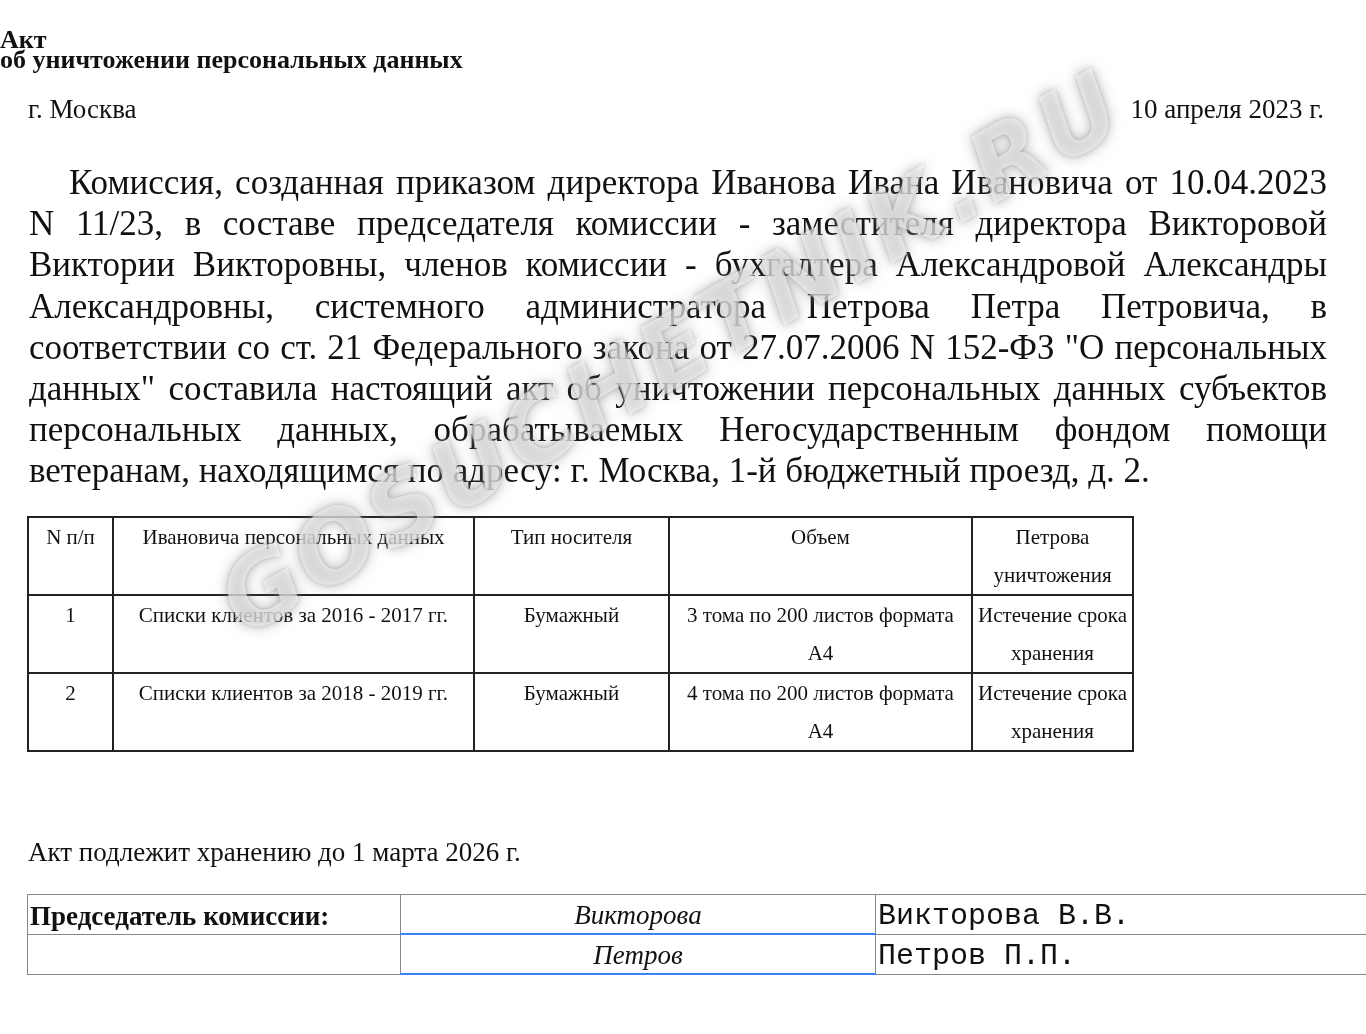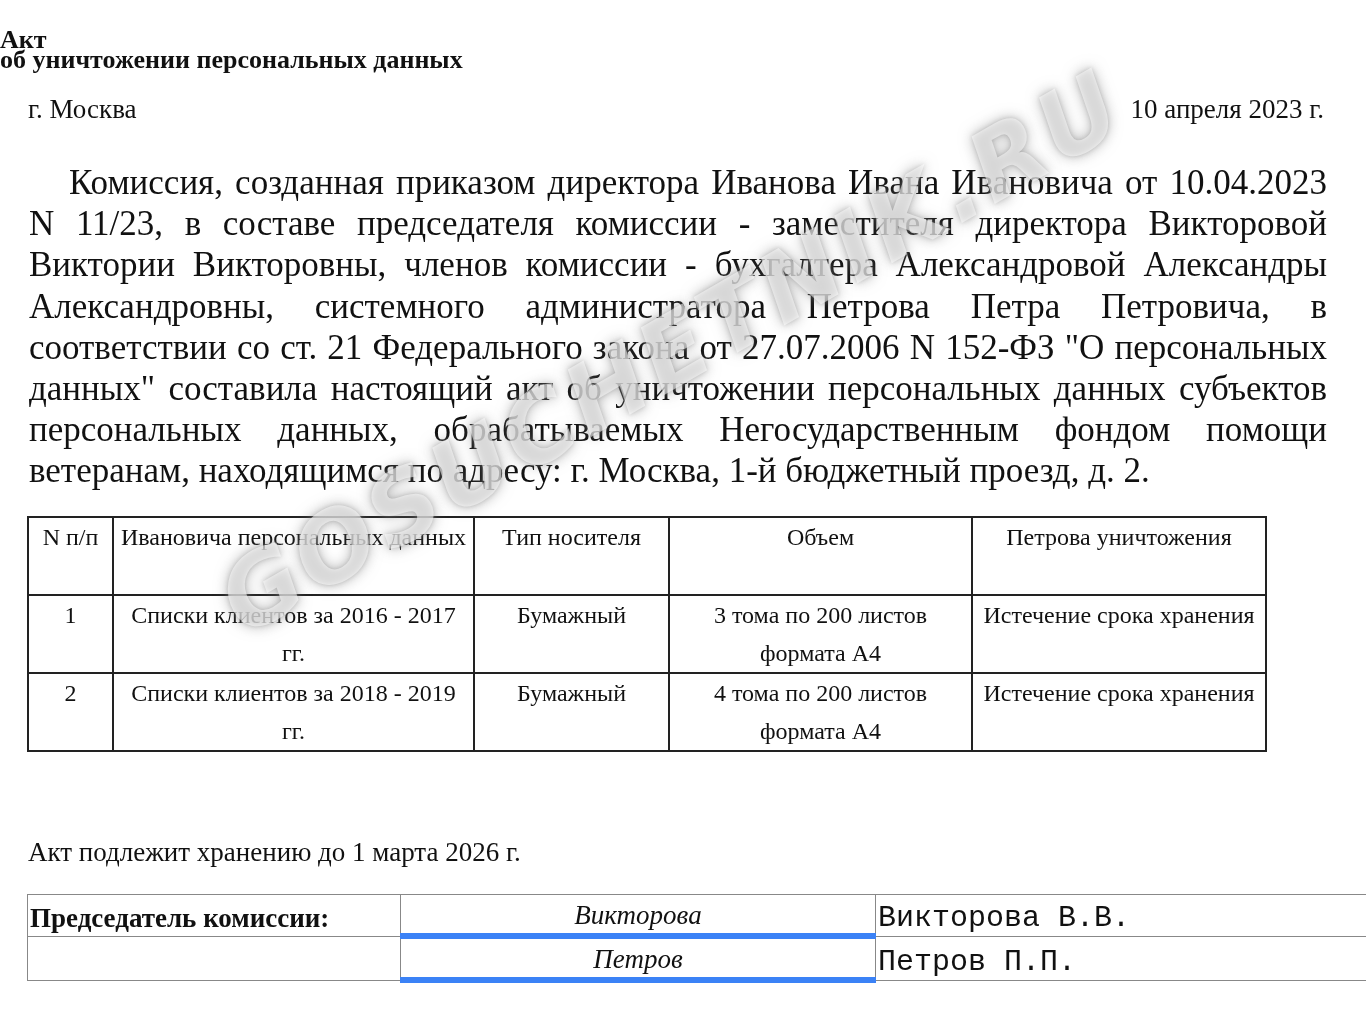--- a/index.html
+++ b/index.html
@@ -16,39 +16,39 @@
   .title.t1 { top: 24px; }
   .title.t2 { top: 44px; }
   .place { position: absolute; left: 28px; top: 93px; font-size: 27px; line-height: 32px; }
   .date { position: absolute; right: 42px; top: 93px; font-size: 27px; line-height: 32px; }
   .body-text {
     position: absolute; left: 29px; top: 162px; width: 1298px;
     font-size: 35px; line-height: 41.2px; text-align: justify;
     text-indent: 40px;
   }
   table.main {
-    position: absolute; left: 27px; top: 516px; width: 1240px;
-    border-collapse: collapse; font-size: 24px;
+    position: absolute; left: 27px; top: 516px; width: 1107px;
+    border-collapse: collapse; font-size: 21px;
   }
   table.main td, table.main th {
     border: 2px solid #222; text-align: center; vertical-align: top;
     font-weight: normal; line-height: 38px; padding: 0 4px;
   }
   table.main tr { height: 78px; }
   .storage { position: absolute; left: 28px; top: 823px; font-size: 27px; line-height: 34px; margin-top: 12px; }
   table.sign {
     position: absolute; left: 27px; top: 894px; width: 1364px;
     border-collapse: collapse; font-size: 27px;
   }
   table.sign td {
     border: 1px solid #888; height: 38px; padding: 0 2px; line-height: 36px;
     vertical-align: bottom;
   }
   table.sign td.role { width: 368px; font-weight: bold; }
-  table.sign td.sigcell { width: 470px; text-align: center; font-style: italic; border-bottom: 6px solid #3b82f6; }
+  table.sign td.sigcell { width: 470px; text-align: center; font-style: italic; border-bottom: 2px solid #3b82f6; }
   table.sign td.name { font-size: 30px; font-family: Liberation Mono, monospace; }
   .watermark {
     position: absolute; left: 200px; top: 560px;
     transform: rotate(-30deg); transform-origin: left top;
     font-family: "DejaVu Sans", sans-serif; font-weight: bold; font-style: italic;
     font-size: 96px; letter-spacing: 4px;
     color: rgba(255,255,255,0.55);
     text-shadow: 0 0 14px rgba(120,120,120,0.55), 0 0 4px rgba(150,150,150,0.4);
     pointer-events: none; white-space: nowrap;
   }

